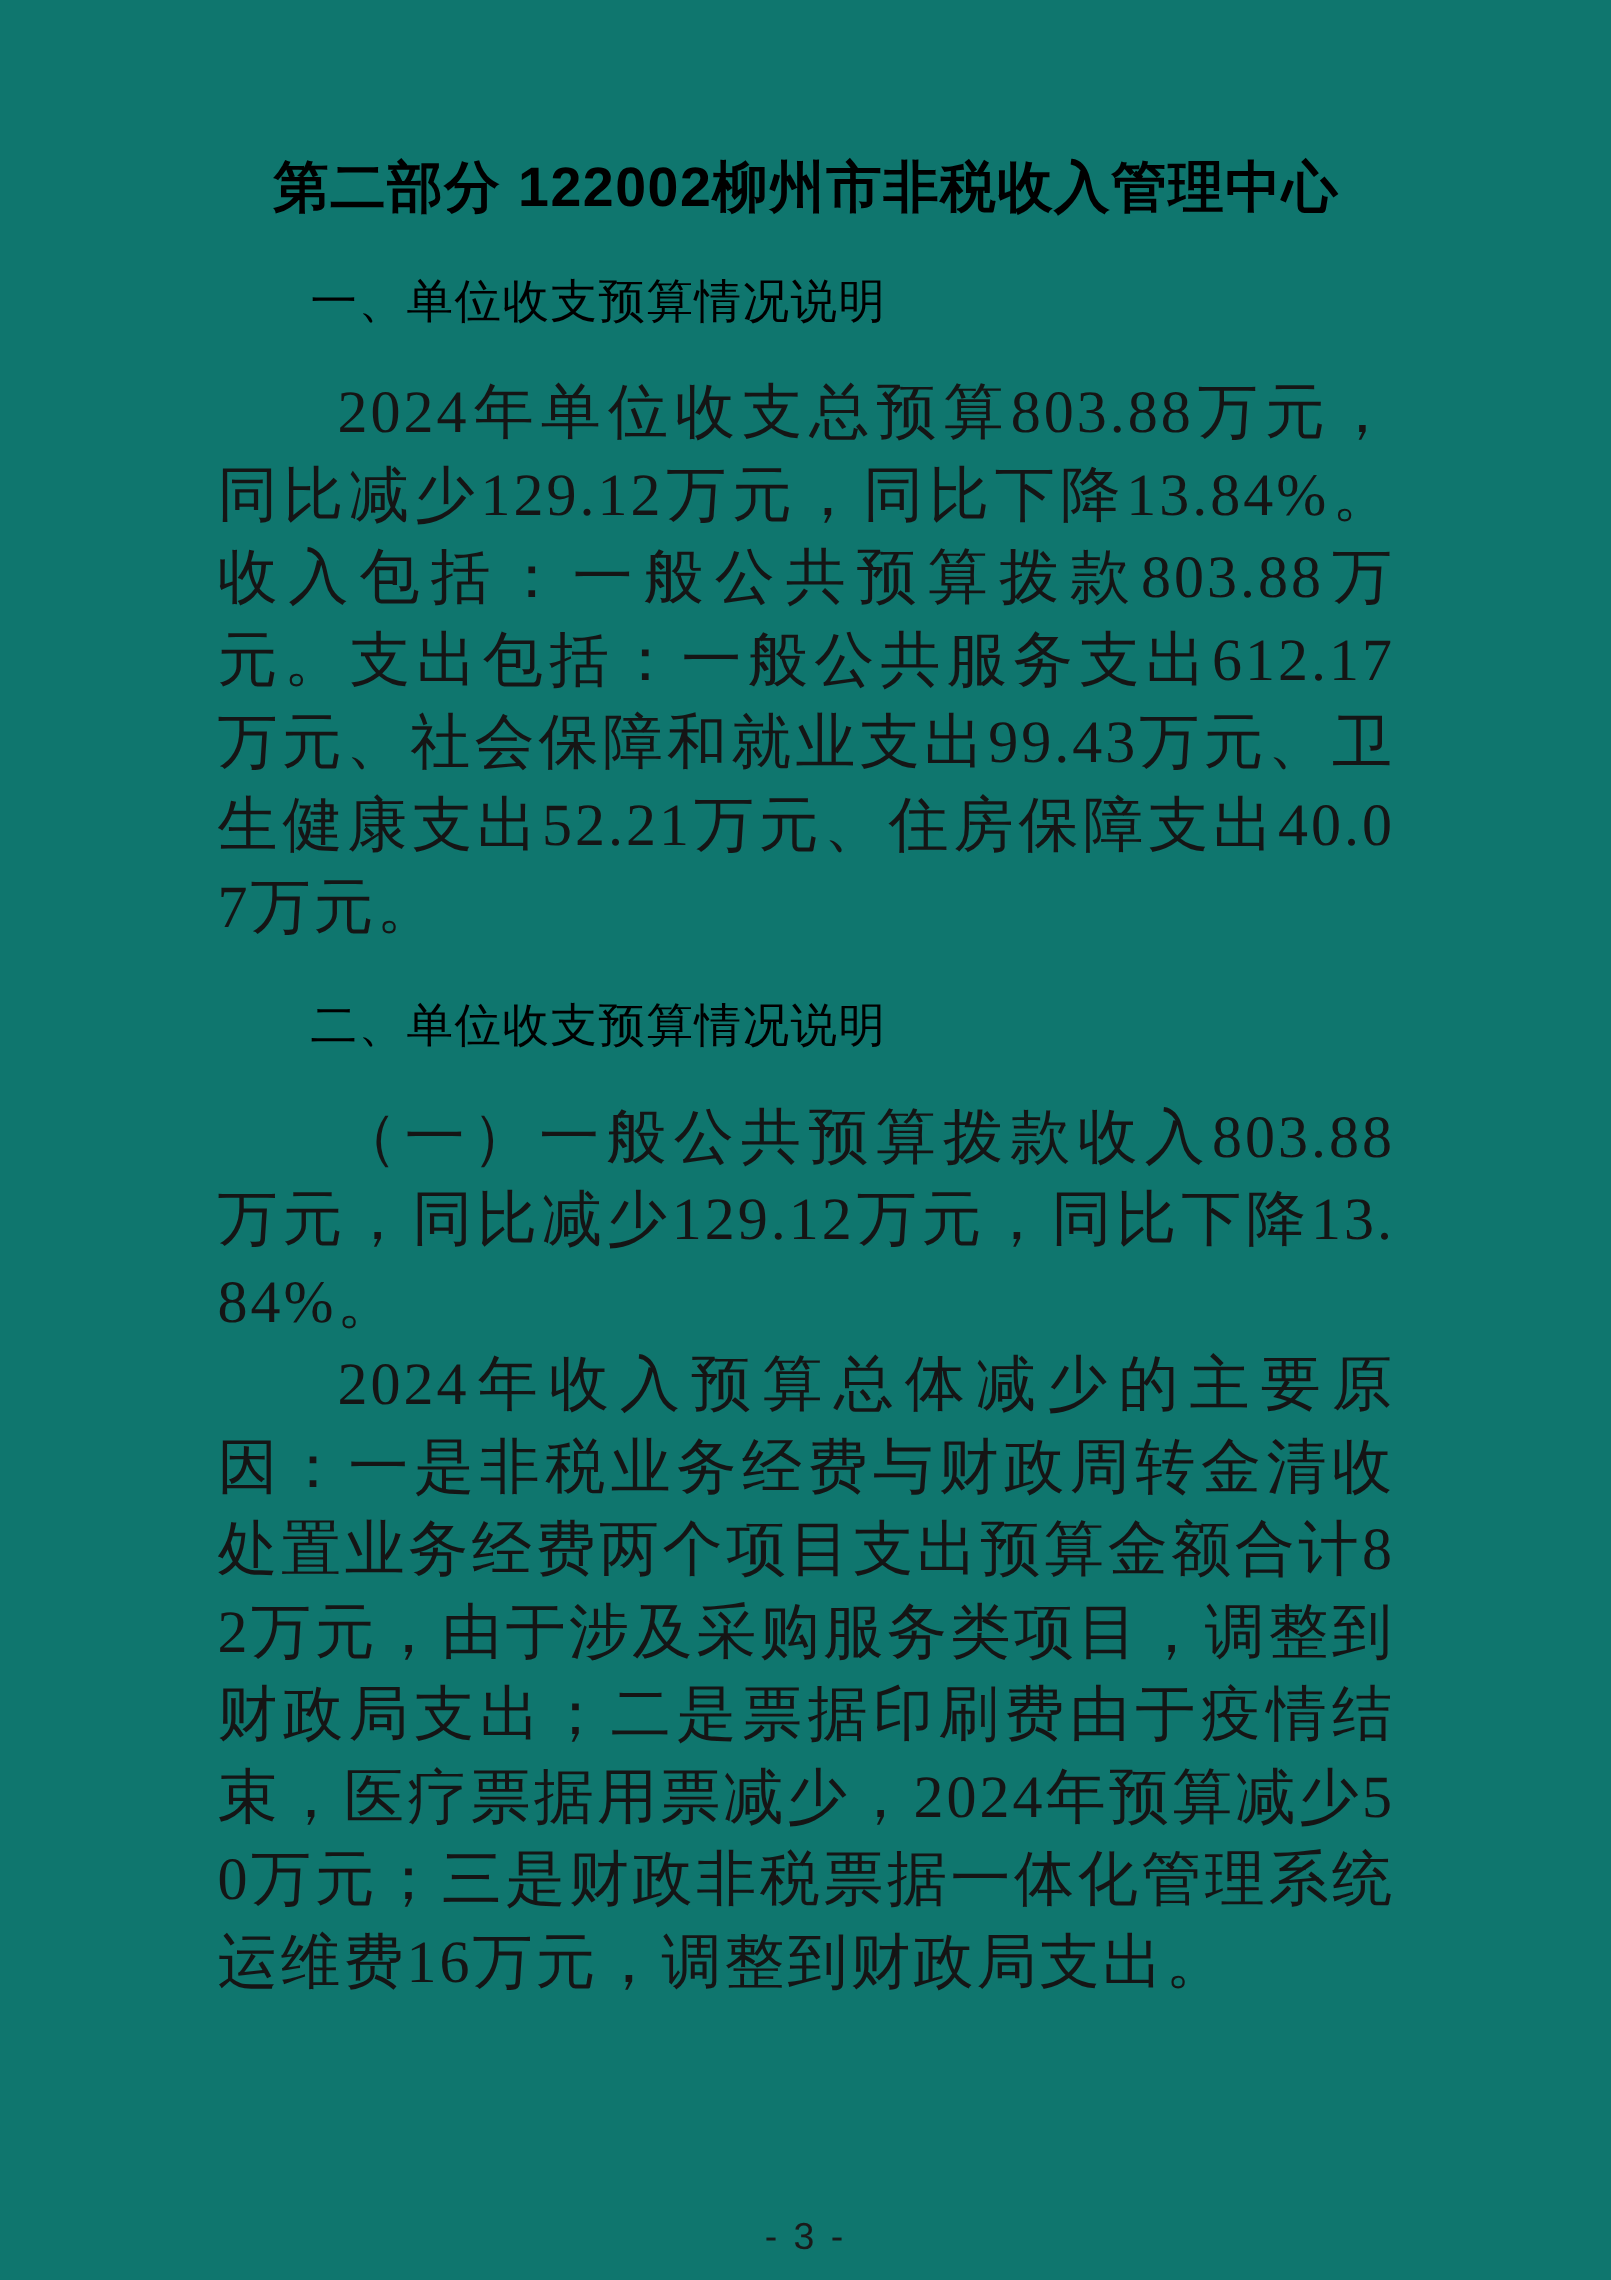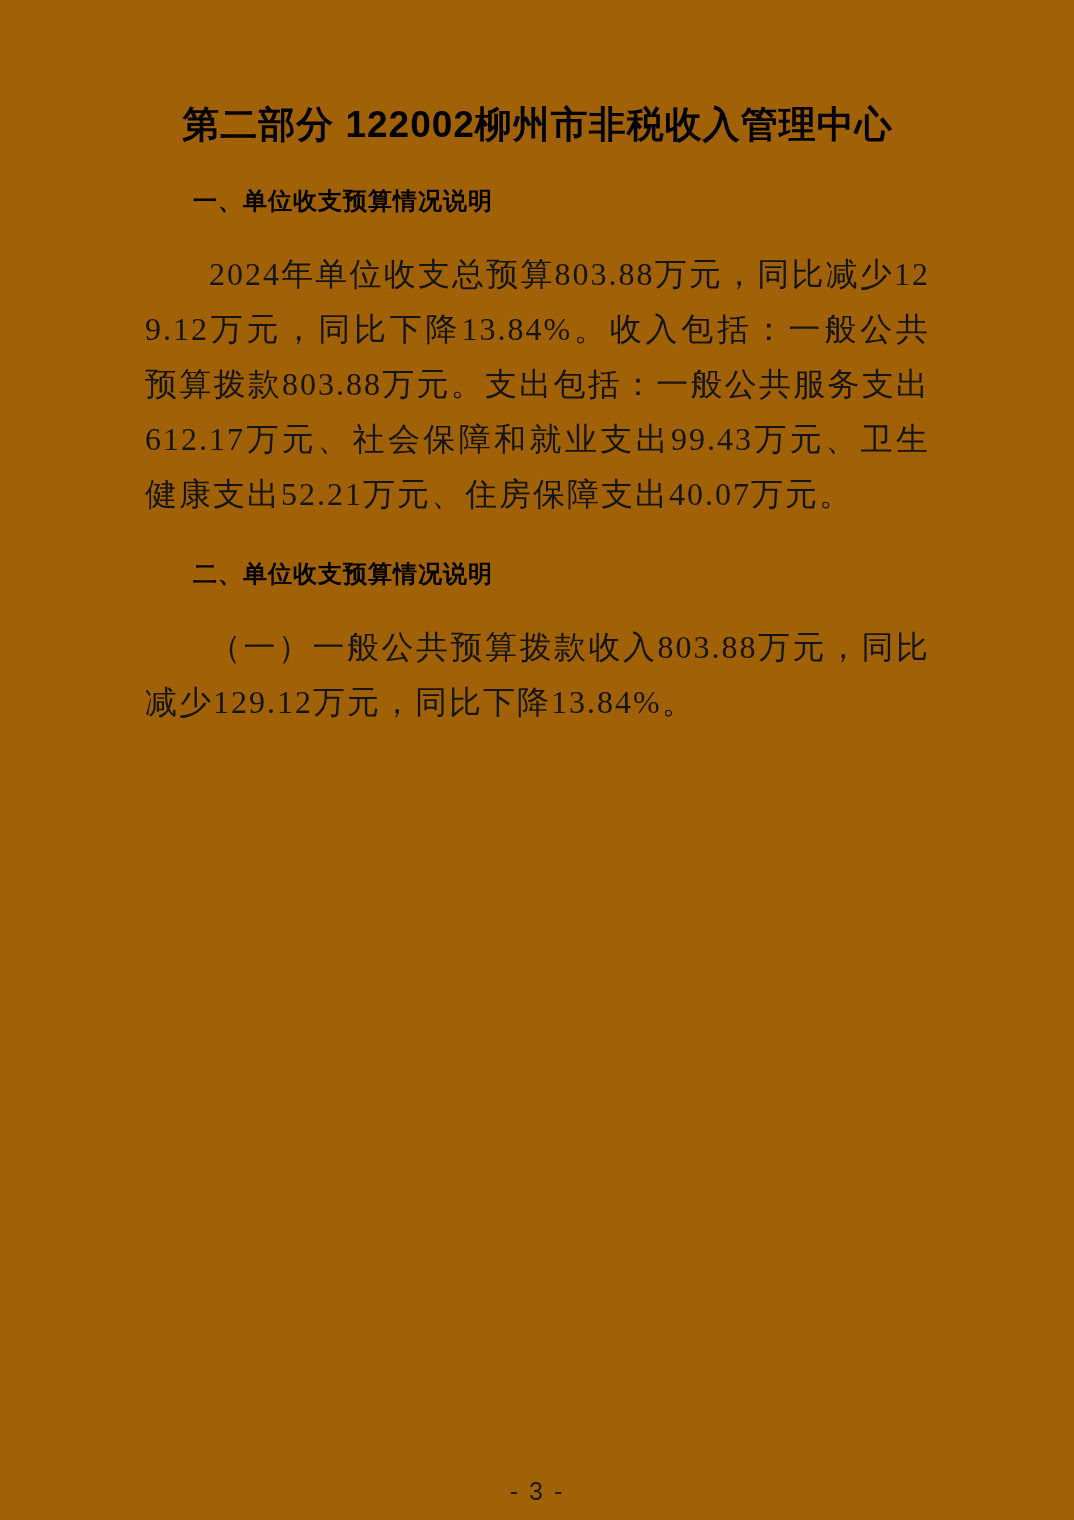--- a/index.html
+++ b/index.html
@@ -5,51 +5,51 @@
   html, body {
     margin: 0;
     padding: 0;
     background: #ffffff;
   }
   .page {
     position: relative;
     width: 1074px;
     height: 1520px;
     margin: 0 auto;
-    background: #a16207;
+    background: #0f766e;
     box-sizing: border-box;
     padding: 100px 144px 0 145px;
     overflow: hidden;
     color: #111111;
     font-family: "Liberation Serif", "DejaVu Serif", serif;
   }
   .doc-title {
     margin: 0 0 28px 0;
     text-align: center;
     font-family: "Liberation Sans", "DejaVu Sans", sans-serif;
     font-weight: bold;
     font-size: 37px;
     line-height: 49px;
     letter-spacing: 1px;
     color: #000000;
   }
   .title-line { display: block; }
   .section-heading {
     margin: 32px 0 26px 0;
     font-family: "Liberation Sans", "DejaVu Sans", sans-serif;
-    font-weight: bold;
-    font-size: 24px;
+    font-weight: normal;
+    font-size: 31px;
     line-height: 40px;
     text-indent: 2em;
     letter-spacing: 1px;
     color: #000000;
   }
   .body-para {
     margin: 0;
-    font-size: 32px;
+    font-size: 40px;
     line-height: 55px;
     text-align: justify;
     text-justify: inter-ideograph;
     text-indent: 2em;
     letter-spacing: 2px;
     word-break: break-all;
     color: #151515;
   }
   .page-footer {
     position: absolute;
@@ -74,17 +74,18 @@
 
   <h2 class="section-heading">一、单位收支预算情况说明</h2>
 
   <p class="body-para">2024年单位收支总预算803.88万元，同比减少129.12万元，同比下降13.84%。收入包括：一般公共预算拨款803.88万元。支出包括：一般公共服务支出612.17万元、社会保障和就业支出99.43万元、卫生健康支出52.21万元、住房保障支出40.07万元。</p>
 
   <h2 class="section-heading">二、单位收支预算情况说明</h2>
 
 
   <p class="body-para">（一）一般公共预算拨款收入803.88万元，同比减少129.12万元，同比下降13.84%。</p>
 
+  <p class="body-para">2024年收入预算总体减少的主要原因：一是非税业务经费与财政周转金清收处置业务经费两个项目支出预算金额合计82万元，由于涉及采购服务类项目，调整到财政局支出；二是票据印刷费由于疫情结束，医疗票据用票减少，2024年预算减少50万元；三是财政非税票据一体化管理系统运维费16万元，调整到财政局支出。</p>
 
 
   <div class="page-footer">- 3 -</div>
 
 </div>
 
 </body></html>

